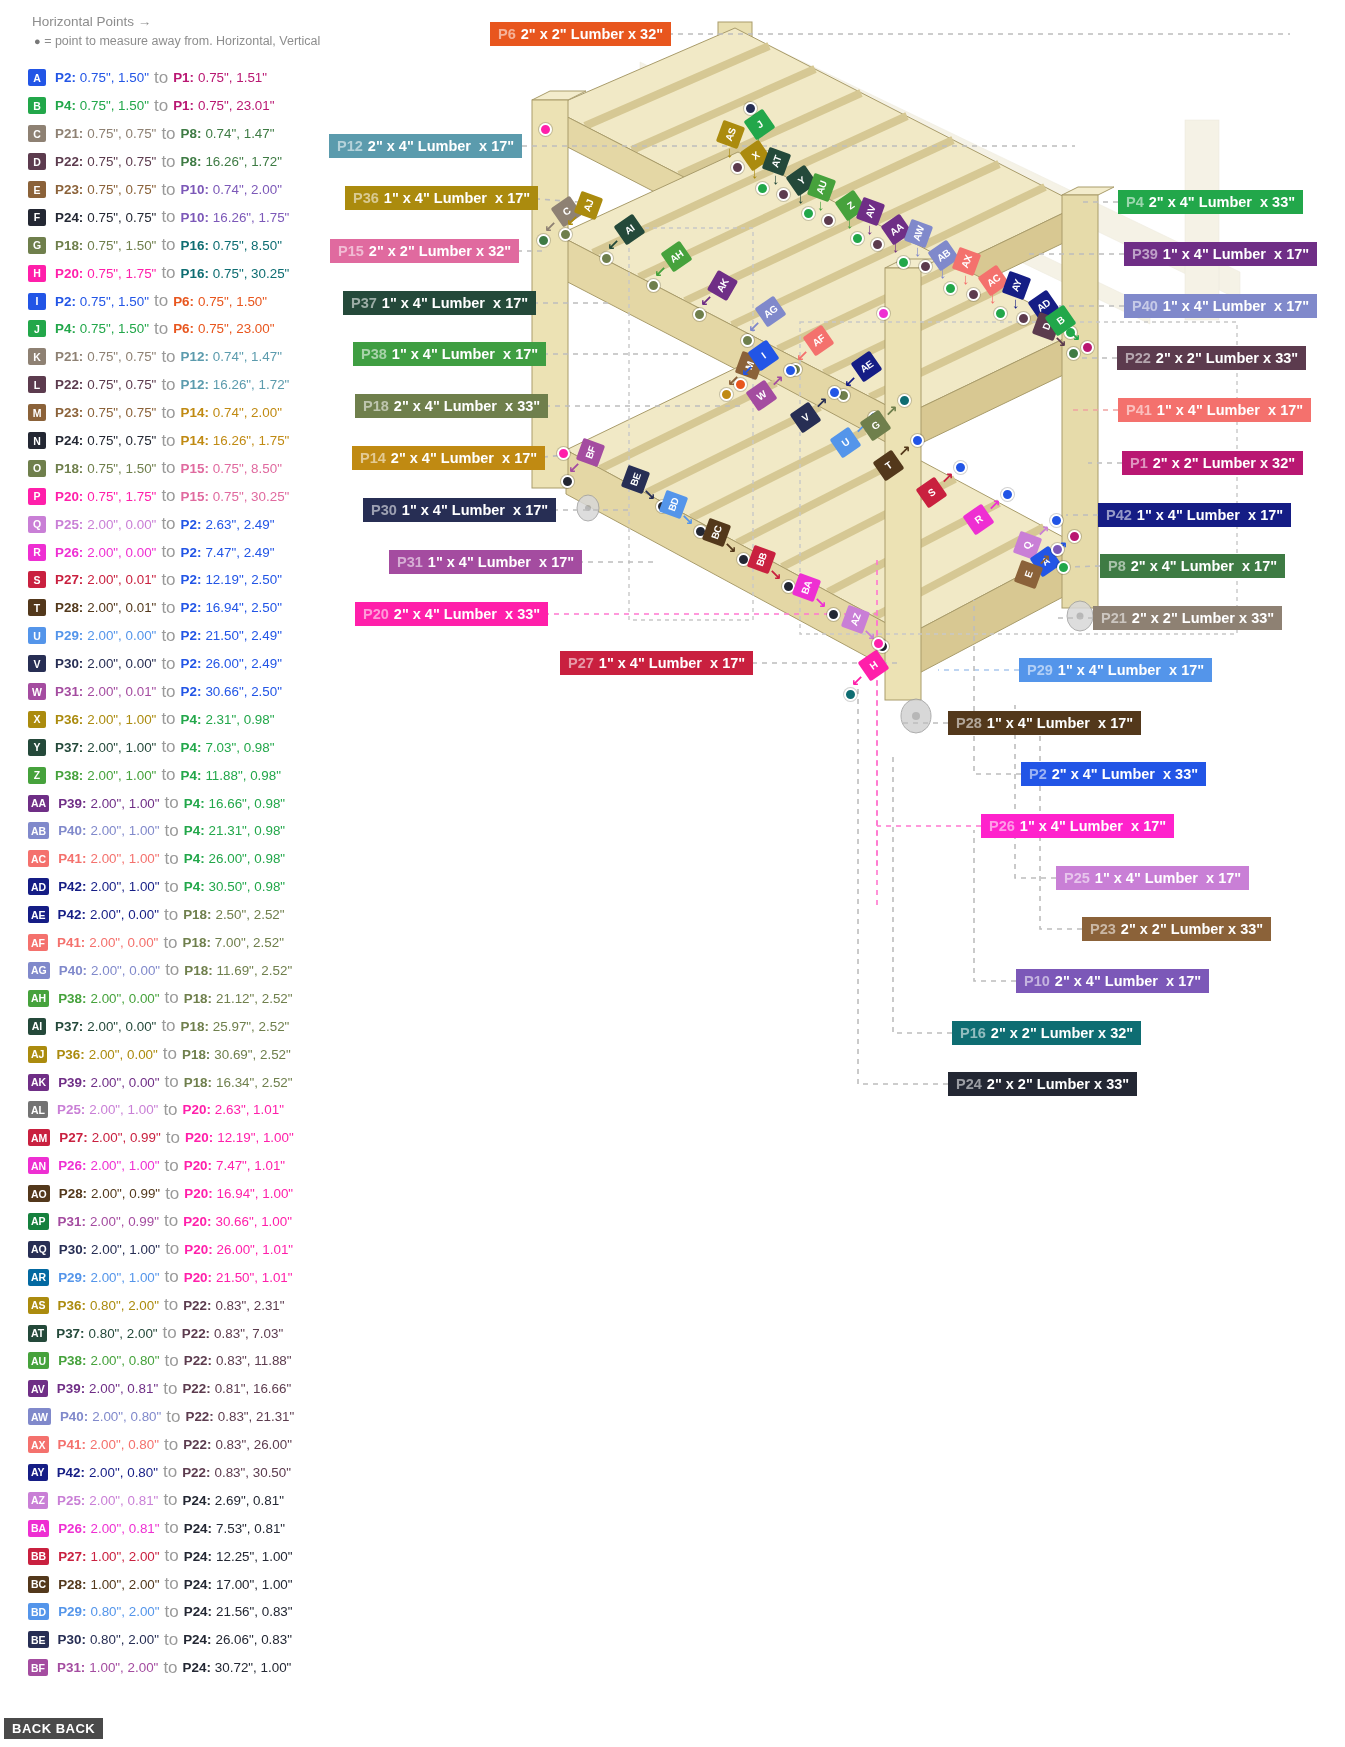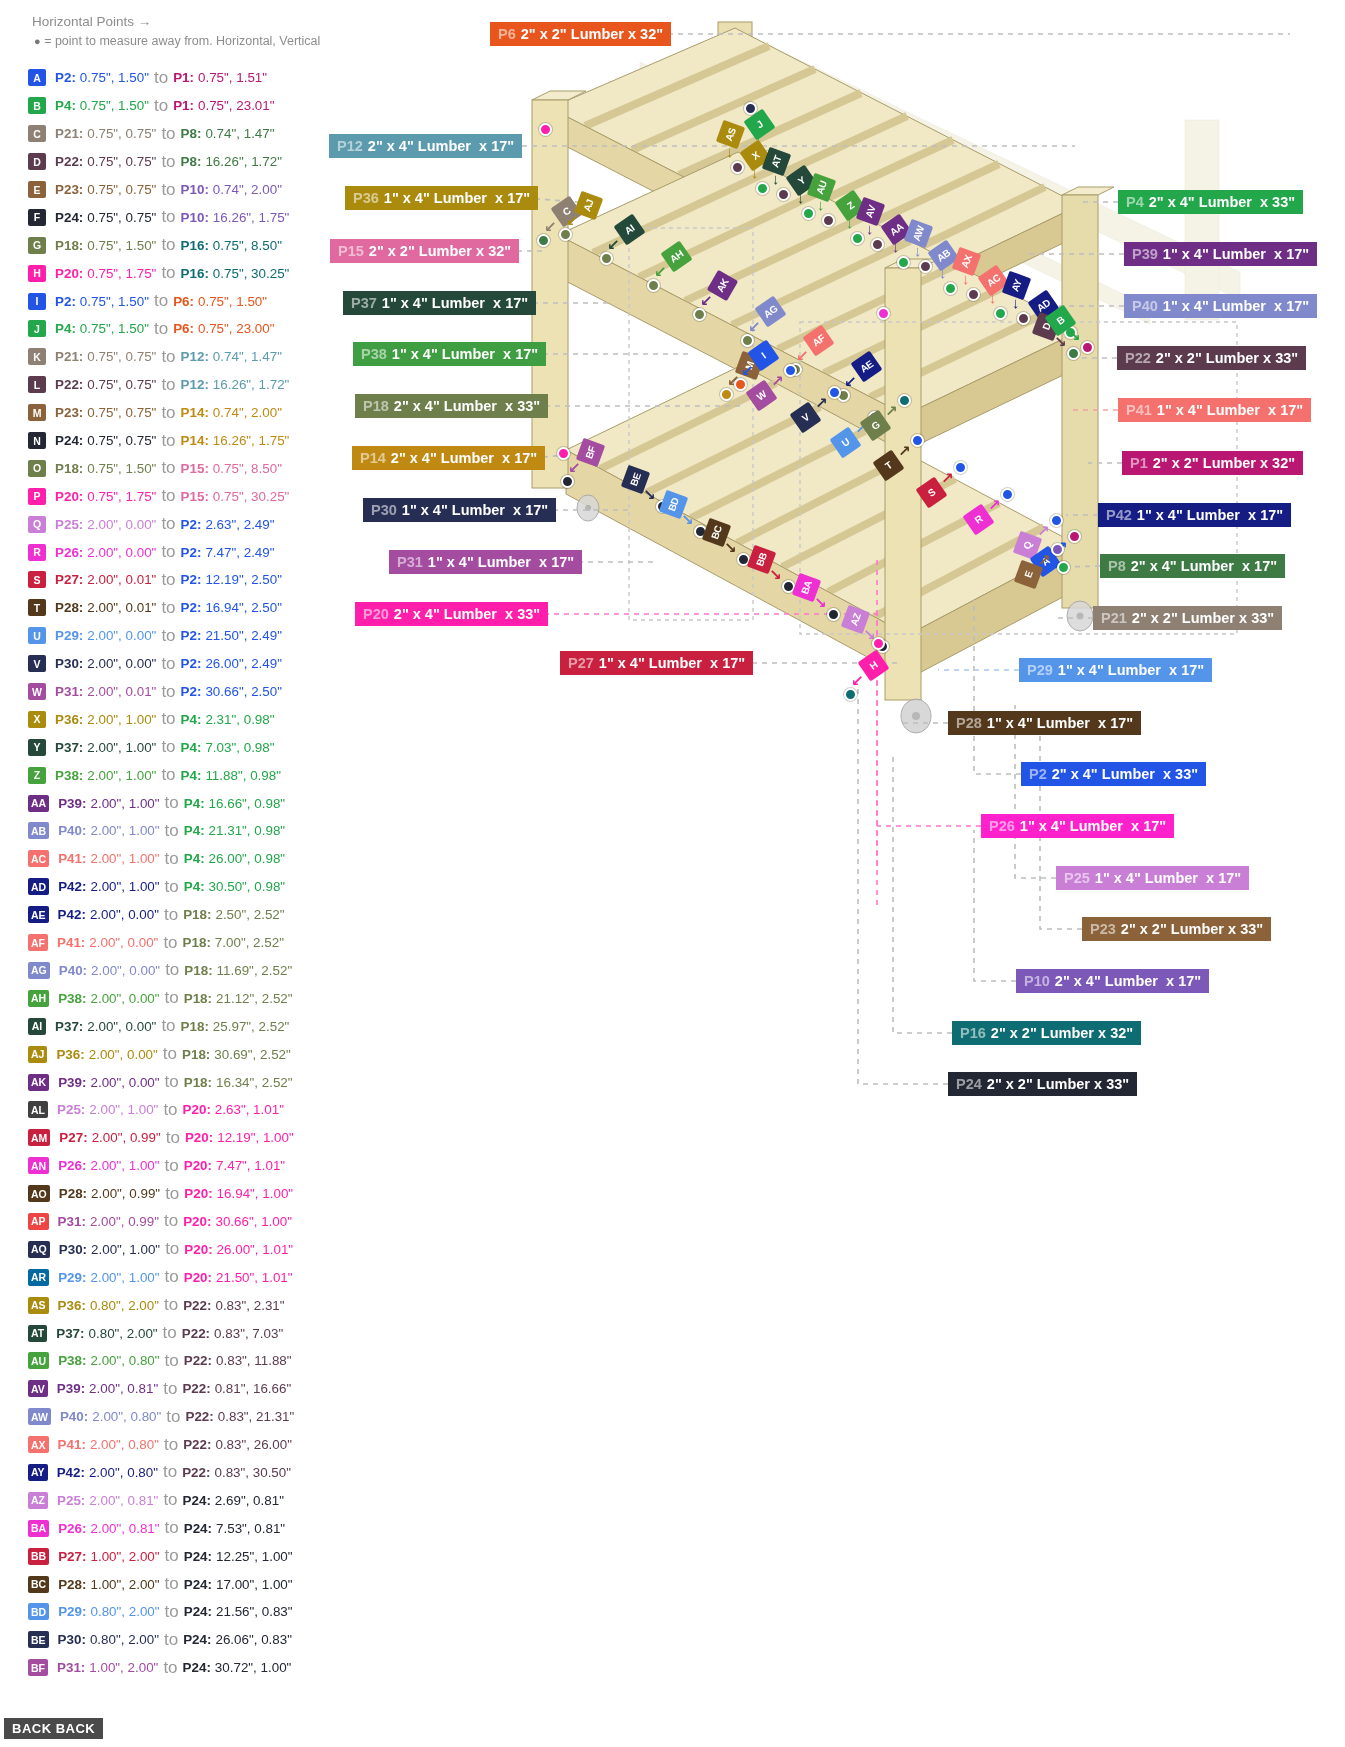--- a/index.html
+++ b/index.html
@@ -442,21 +442,21 @@
       </div>
       <div class="crow">
         <span class="badge" style="background: rgb(111, 46, 134);">AK</span>
         <span class="pf" style="color: rgb(111, 46, 134);">P39</span>
         <span class="coords" style="color: rgb(111, 46, 134);">2.00", 0.00"</span>
         <span class="toword">to</span>
         <span class="pf" style="color: rgb(111, 127, 76);">P18</span>
         <span class="coords" style="color: rgb(111, 127, 76);">16.34", 2.52"</span>
       </div>
       <div class="crow">
-        <span class="badge" style="background: #404040;">AL</span>
+        <span class="badge" style="background: #737373;">AL</span>
         <span class="pf" style="color: rgb(201, 127, 214);">P25</span>
         <span class="coords" style="color: rgb(201, 127, 214);">2.00", 1.00"</span>
         <span class="toword">to</span>
         <span class="pf" style="color: rgb(255, 31, 170);">P20</span>
         <span class="coords" style="color: rgb(255, 31, 170);">2.63", 1.01"</span>
       </div>
       <div class="crow">
         <span class="badge" style="background: rgb(201, 32, 63);">AM</span>
         <span class="pf" style="color: rgb(201, 32, 63);">P27</span>
         <span class="coords" style="color: rgb(201, 32, 63);">2.00", 0.99"</span>
@@ -474,21 +474,21 @@
       </div>
       <div class="crow">
         <span class="badge" style="background: rgb(83, 56, 27);">AO</span>
         <span class="pf" style="color: rgb(83, 56, 27);">P28</span>
         <span class="coords" style="color: rgb(83, 56, 27);">2.00", 0.99"</span>
         <span class="toword">to</span>
         <span class="pf" style="color: rgb(255, 31, 170);">P20</span>
         <span class="coords" style="color: rgb(255, 31, 170);">16.94", 1.00"</span>
       </div>
       <div class="crow">
-        <span class="badge" style="background: #ef4444;">AP</span>
+        <span class="badge" style="background: #15803d;">AP</span>
         <span class="pf" style="color: rgb(164, 76, 160);">P31</span>
         <span class="coords" style="color: rgb(164, 76, 160);">2.00", 0.99"</span>
         <span class="toword">to</span>
         <span class="pf" style="color: rgb(255, 31, 170);">P20</span>
         <span class="coords" style="color: rgb(255, 31, 170);">30.66", 1.00"</span>
       </div>
       <div class="crow">
         <span class="badge" style="background: rgb(39, 46, 84);">AQ</span>
         <span class="pf" style="color: rgb(39, 46, 84);">P30</span>
         <span class="coords" style="color: rgb(39, 46, 84);">2.00", 1.00"</span>

